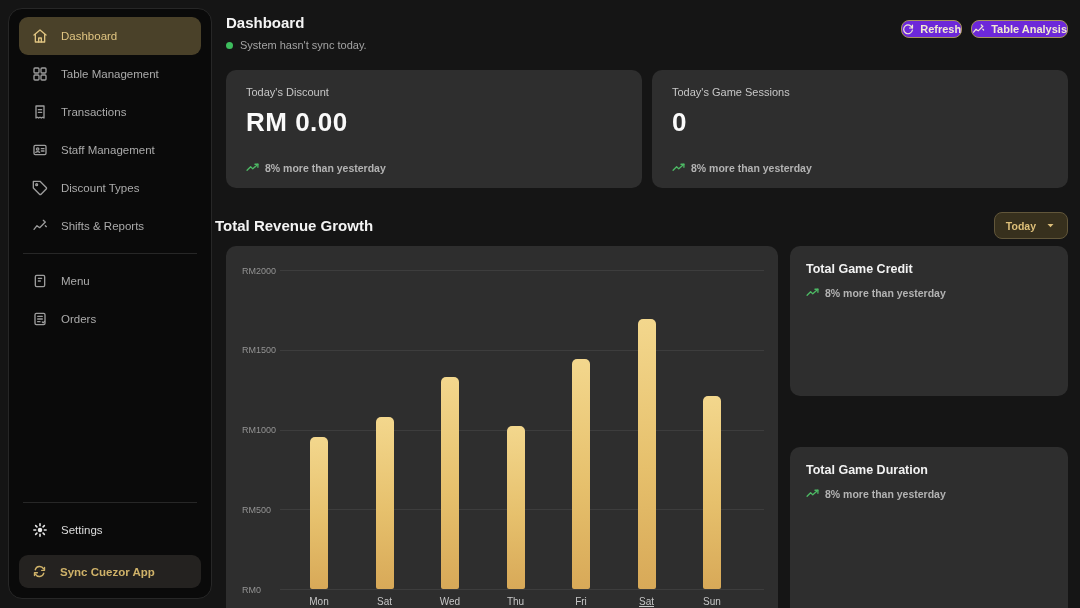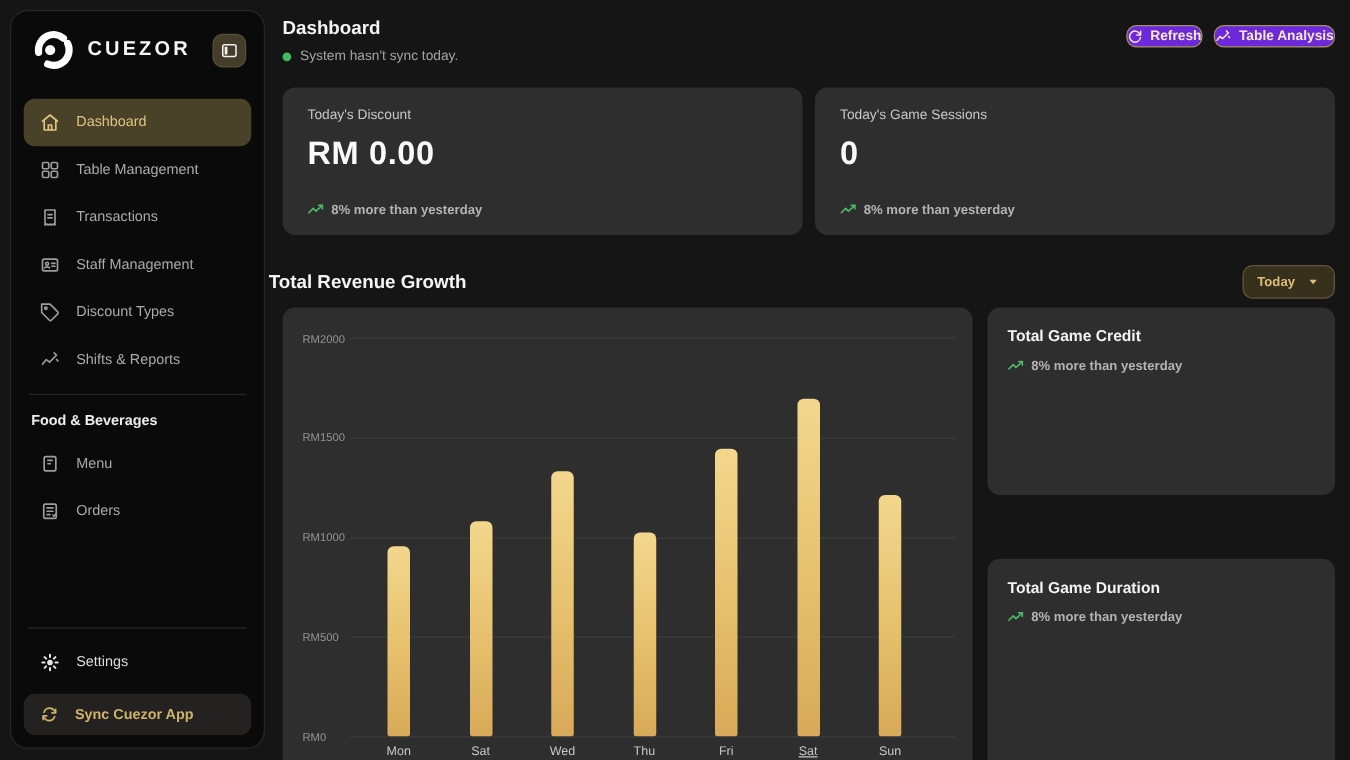--- a/index.html
+++ b/index.html
@@ -105,33 +105,20 @@
   .side-panel.p1 { top:246px; height:150px; }
   .side-panel.p2 { top:447px; height:175px; }
   .panel-title { font-size:12.5px; font-weight:700; color:#f2f2f2; }
   .panel-trend { display:flex; align-items:center; gap:6px; margin-top:10px; }
   .panel-trend .ticon { color:#4db964; }
 </style>
 </head>
 <body>
 
 <aside class="sidebar">
-  <div class="logo-row">
-    <svg class="logo-mark" viewBox="0 0 44 44">
-      <circle cx="22" cy="22" r="15" fill="none" stroke="#ffffff" stroke-width="7" stroke-dasharray="36 15" stroke-linecap="round" transform="rotate(-25 22 22)"></circle>
-      <circle cx="18.5" cy="22" r="5" fill="#ffffff"></circle>
-    </svg>
-    <span class="brand-name">CUEZOR</span>
-    <button class="collapse-btn">
-      <svg width="15" height="15" viewBox="0 0 24 24" fill="none" stroke="currentColor" stroke-width="2">
-        <rect x="3.5" y="4.5" width="17" height="15" rx="2.5"></rect>
-        <path d="M6 7h3.5v10H6z" fill="currentColor" stroke="none"></path>
-      </svg>
-    </button>
-  </div>
 
   <nav class="nav">
     <div class="nav-item active">
       <svg class="nicon" width="16" height="16" viewBox="0 0 24 24" fill="none" stroke="currentColor" stroke-width="2" stroke-linecap="round" stroke-linejoin="round">
         <path d="M3 10.5 12 3l9 7.5"></path>
           <path d="M5 9.5V21h14V9.5"></path>
           <path d="M10 21v-6h4v6"></path>
       </svg>
       <span>Dashboard</span>
     </div>
@@ -172,21 +159,20 @@
     <div class="nav-item">
       <svg class="nicon" width="16" height="16" viewBox="0 0 24 24" fill="none" stroke="currentColor" stroke-width="2" stroke-linecap="round" stroke-linejoin="round">
         <path d="M3 17l4.5-5.5 4 3L20 6"></path>
           <path d="M20 11.5l1.5 1.5M17 3.5 18.5 5"></path>
       </svg>
       <span>Shifts &amp; Reports</span>
     </div>
   </nav>
 
   <div class="sb-divider"></div>
-  <div class="section-label">Food &amp; Beverages</div>
 
   <div class="nav-item">
     <svg class="nicon" width="16" height="16" viewBox="0 0 24 24" fill="none" stroke="currentColor" stroke-width="2" stroke-linecap="round" stroke-linejoin="round">
       <rect x="5" y="3.5" width="14" height="17" rx="2"></rect>
         <path d="M9.5 8h5"></path>
         <path d="M9.5 12h3"></path>
     </svg>
     <span>Menu</span>
   </div>
   <div class="nav-item">

